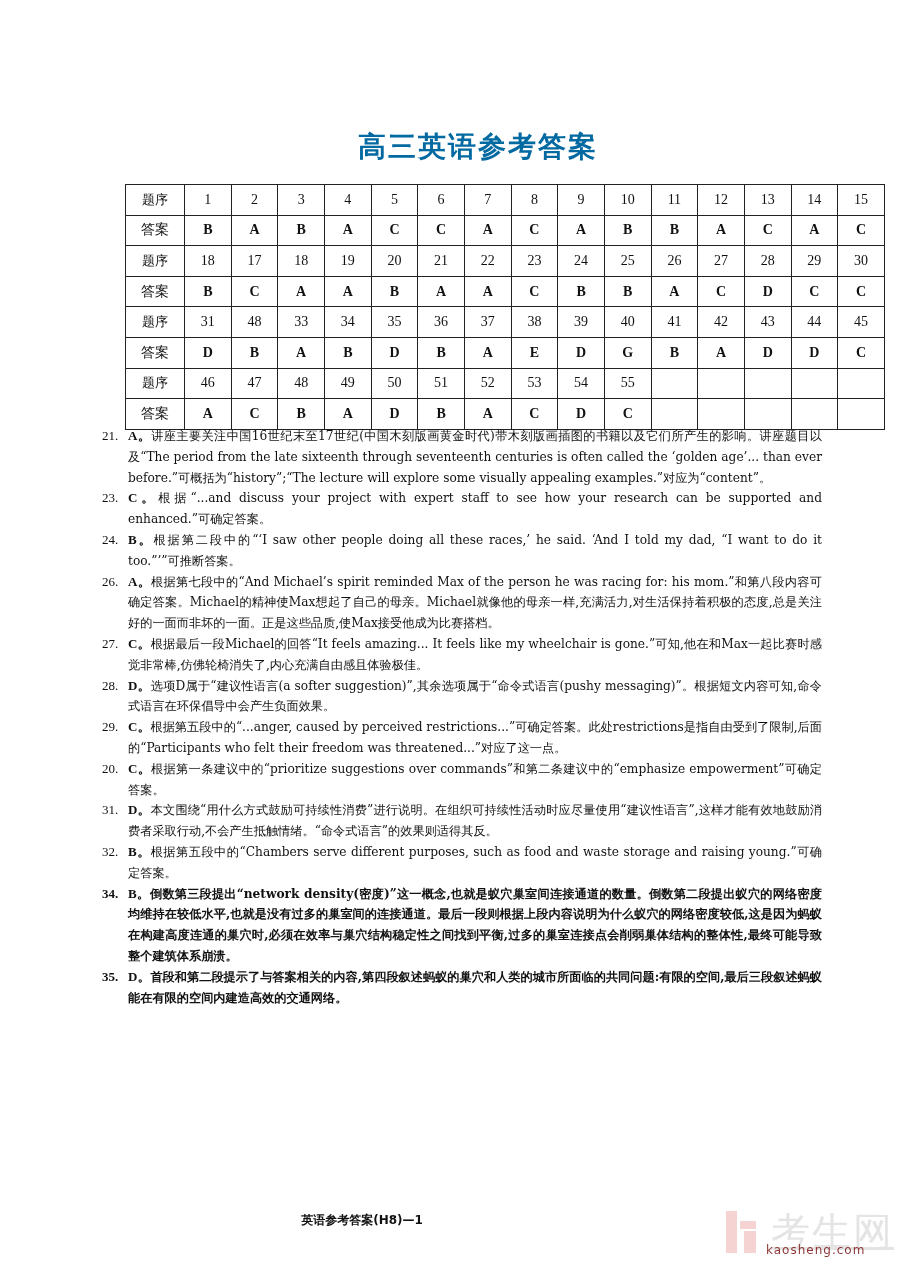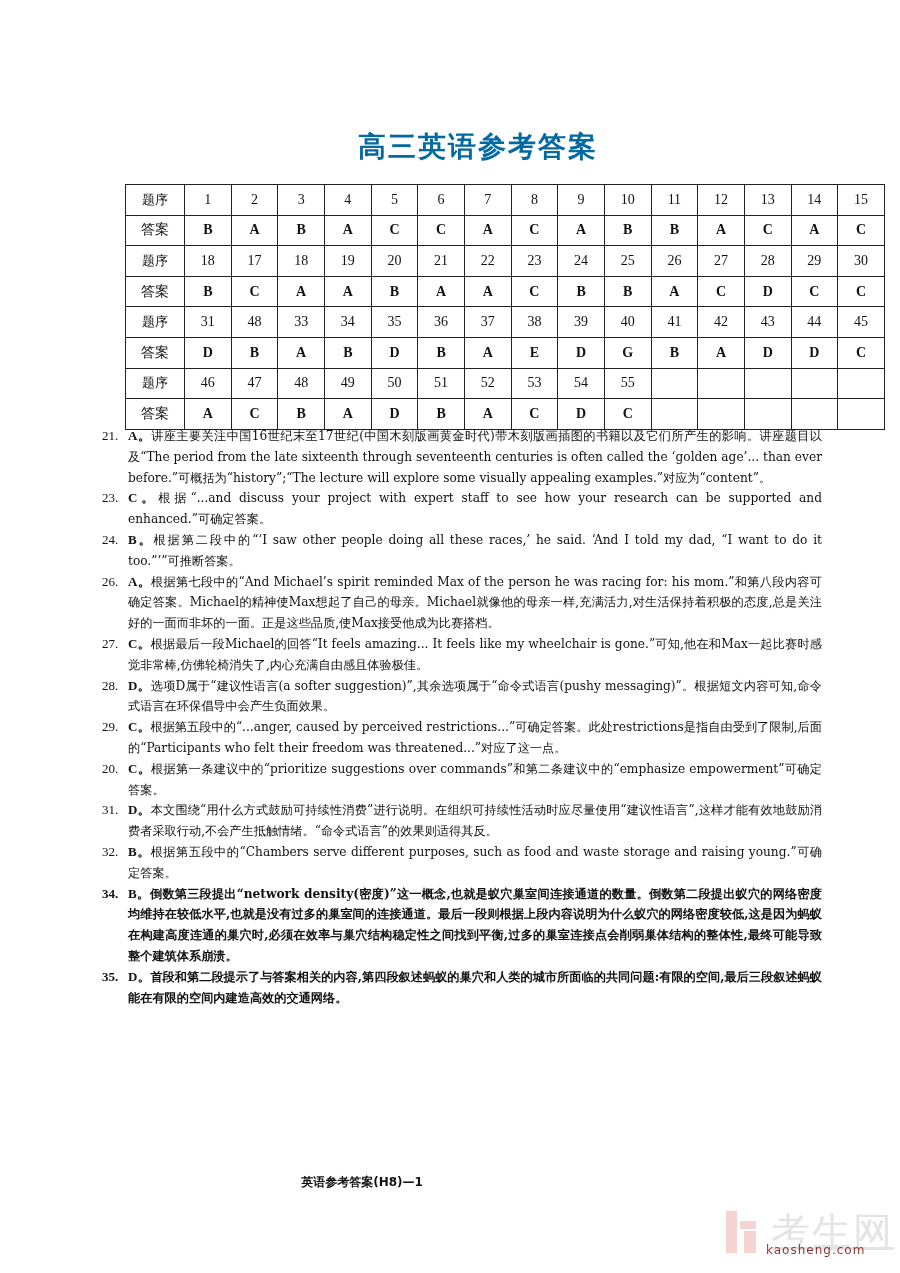--- a/index.html
+++ b/index.html
@@ -34,21 +34,21 @@
     margin-bottom: 0px; text-align: justify;
     font-family: "DejaVu Serif", serif;
     margin-left: 40px;
   }
   .item .num {
     position: absolute; left: 0; top: 0; font-family: "Liberation Serif", serif; font-size: 13px;
   }
   .item .ans { font-weight: bold; font-family: "Liberation Serif", serif; font-size: 13px; }
   .item.bold { font-weight: bold; }
   .footer {
-    position: absolute; top: 1174px; left: 0; width: 724px; text-align: center;
+    position: absolute; top: 1212px; left: 0; width: 724px; text-align: center;
     font-family: "DejaVu Sans", sans-serif; font-size: 12px; font-weight: bold;
   }
   .watermark {
     position: absolute; top: 1205px; left: 716px; width: 184px; height: 60px; opacity: 0.9;
   }
   .wm-logo { position: absolute; left: 10px; top: 6px; width: 30px; height: 42px; }
   .wm-logo .b1 { position: absolute; left: 0; top: 0; width: 11px; height: 42px; background: #f6cfcf; }
   .wm-logo .b2 { position: absolute; left: 14px; top: 10px; width: 16px; height: 8px; background: #f6cfcf; }
   .wm-logo .b3 { position: absolute; left: 18px; top: 20px; width: 12px; height: 22px; background: #f6cfcf; }
   .wm-cn { position: absolute; left: 55px; top: 0px; font-family: "DejaVu Sans", sans-serif;

